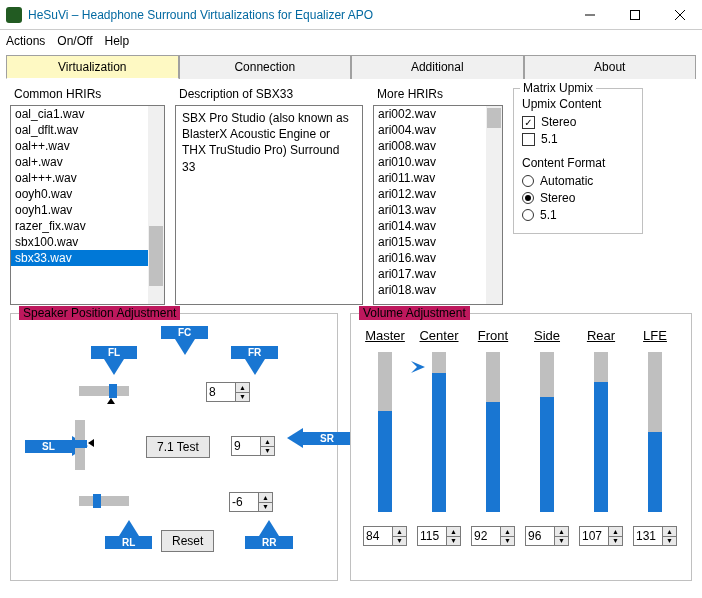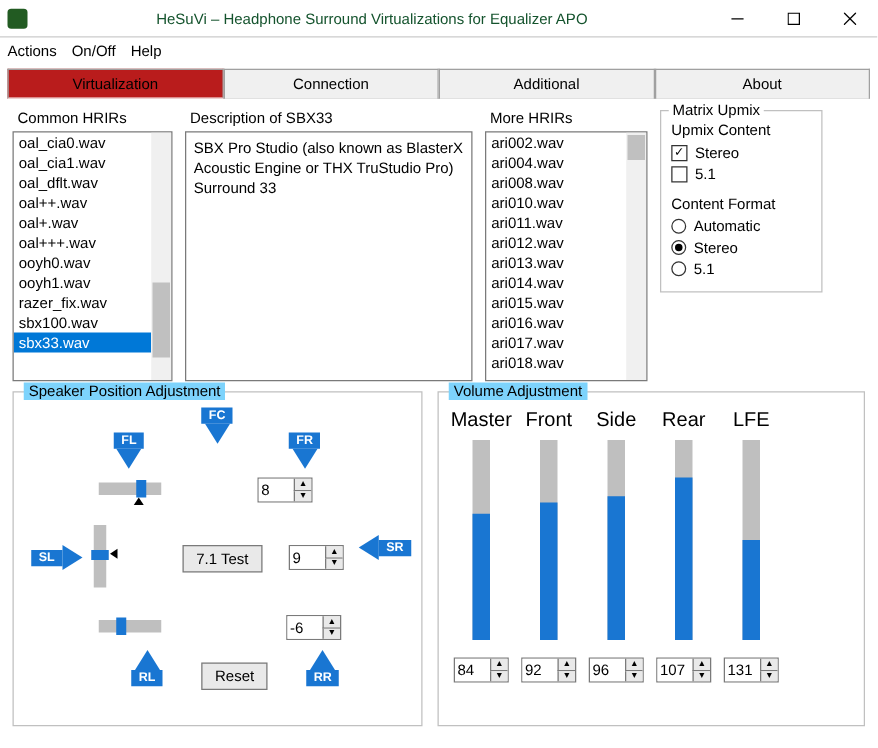--- a/index.html
+++ b/index.html
@@ -1,68 +1,68 @@
 <!DOCTYPE html>
 <html><head>
 <meta charset="utf-8">
 <style>
   * { box-sizing: border-box; font-family: "Segoe UI", Tahoma, sans-serif; font-size: 12px; }
   body { margin: 0; background: #fff; width: 702px; height: 598px; overflow: hidden; }
   .titlebar { height: 30px; background: #fff; display: flex; align-items: center; border-bottom: 1px solid #ccc; }
   .titlebar .icon { width: 16px; height: 16px; margin: 0 6px; background: #225b22; border-radius: 3px; position: relative; }
-  .titlebar .title { flex: 1; color: #14532d; font-size: 12px; text-align: center; }
+  .titlebar .title { flex: 1; color: #0369a1; font-size: 12px; }
   .winbtns { display: flex; }
   .winbtn { width: 45px; height: 30px; display: flex; align-items: center; justify-content: center; }
   .winbtn svg { stroke: #000; stroke-width: 1; fill: none; }
   .menubar { height: 22px; display: flex; align-items: center; padding: 0 6px; gap: 12px; }
   .menubar span { cursor: default; }
   .tabbar { display: flex; border-bottom: 1px solid #a0a0a0; margin: 2px 6px 0 6px; }
   .tab { flex: 1; text-align: center; padding: 4px 0; border: 1px solid #a0a0a0; border-bottom: none; background: #f0f0f0; position: relative; top: 1px; }
-  .tab.active { background: #b91c1c; border-bottom: 1px solid #fff; }
+  .tab.active { background: #fef9c3; border-bottom: 1px solid #fff; }
   .content { padding: 6px 10px; }
   .row { display: flex; gap: 10px; }
   .col { display: flex; flex-direction: column; }
   .grouplabel { font-size: 12px; margin: 2px 0 4px 4px; }
   .listbox { border: 1px solid #7a7a7a; background: #fff; height: 200px; overflow: hidden; position: relative; }
   .listitems { position: absolute; top: 0; left: 0; right: 16px; bottom: 0; overflow: hidden; }
   .listitem { padding: 1px 4px; white-space: nowrap; cursor: default; }
   .listitem.selected { background: #0078d7; color: #fff; }
   .scrollbar { position: absolute; right: 0; top: 0; width: 16px; height: 100%; background: #f0f0f0; }
   .scrollthumb { position: absolute; left: 1px; width: 14px; background: #c0c0c0; }
   .descbox { border: 1px solid #7a7a7a; background: #fff; height: 200px; padding: 4px 6px; line-height: 1.35; }
   .fieldset { border: 1px solid #c0c0c0; padding: 6px 8px 8px 8px; position: relative; margin-top: 6px; }
   .fieldset .legend { position: absolute; top: -8px; left: 6px; background: #fff; padding: 0 3px; font-size: 12px; }
   .chk, .rad { display: flex; align-items: center; gap: 6px; margin: 3px 0; cursor: default; }
   .chkbox { width: 13px; height: 13px; border: 1px solid #333; display: flex; align-items: center; justify-content: center; font-size: 10px; }
   .radbox { width: 12px; height: 12px; border: 1px solid #333; border-radius: 50%; display: flex; align-items: center; justify-content: center; }
   .radbox.sel::after { content: ""; width: 6px; height: 6px; background: #000; border-radius: 50%; }
   .lowrow { display: flex; gap: 12px; margin-top: 8px; }
   .groupbox { border: 1px solid #c0c0c0; position: relative; padding: 10px; }
-  .groupbox .legend { position: absolute; top: -8px; left: 8px; background: #7dd3fc; padding: 0 4px; font-size: 12px; }
+  .groupbox .legend { position: absolute; top: -8px; left: 8px; background: #be185d; padding: 0 4px; font-size: 12px; }
   .spk-area { position: relative; width: 305px; height: 240px; }
   .spk { position: absolute; display:flex; align-items:center; justify-content:center;}
-  .spk-label { background: #1976d2; color: #fff; font-size: 10px; padding: 1px 6px; font-weight: bold; }
+  .spk-label { background: #1976d2; color: #fff; font-size: 10px; padding: 1px 17px; font-weight: bold; }
   .arrow-up { width:0;height:0;border-left:10px solid transparent;border-right:10px solid transparent;border-bottom:16px solid #1976d2; position:relative;}
   .arrow-down { width:0;height:0;border-left:10px solid transparent;border-right:10px solid transparent;border-top:16px solid #1976d2; position:relative;}
   .arrow-left { width:0;height:0;border-top:10px solid transparent;border-bottom:10px solid transparent;border-right:16px solid #1976d2;}
   .arrow-right { width:0;height:0;border-top:10px solid transparent;border-bottom:10px solid transparent;border-left:16px solid #1976d2;}
   .hslider { width: 50px; height: 10px; background: #bfbfbf; position: relative; }
   .hslider .thumb { position: absolute; top: -2px; width: 8px; height: 14px; background: #1976d2; }
   .vslider { width: 10px; height: 50px; background: #bfbfbf; position: relative; }
   .vslider .thumb { position: absolute; left: -2px; width: 14px; height: 8px; background: #1976d2; }
   .tick { position:absolute; width:0;height:0;border-left:4px solid transparent;border-right:4px solid transparent;border-bottom:6px solid #000;}
   .spin { display: inline-flex; border: 1px solid #7a7a7a; height: 20px; background:#fff; }
   .spin input { border: none; width: 28px; text-align: left; padding: 0 2px; font-size: 12px; outline: none; }
   .spin .btns { display: flex; flex-direction: column; width: 14px; }
   .spin .b { flex:1; border-left: 1px solid #7a7a7a; display:flex; align-items:center; justify-content:center; font-size:7px; background:#e9e9e9; }
   .spin .b:first-child { border-bottom:1px solid #7a7a7a;}
   .btn { border: 1px solid #7a7a7a; background: #e9e9e9; padding: 3px 10px; cursor: default; }
   .vol-area { display: flex; gap: 6px; padding-top: 4px; }
   .volcol { display: flex; flex-direction: column; align-items: center; width: 48px; }
-  .volname { font-size: 16px; margin-bottom: 10px; height: 14px; }
+  .volname { font-size: 13px; margin-bottom: 10px; height: 14px; text-decoration: underline; }
   .volwrap { position: relative; height: 160px; display:flex; align-items:flex-end;}
   .voltrack { width: 14px; height: 160px; background: #bfbfbf; position: relative; }
   .volfill { position: absolute; bottom: 0; left: 0; right: 0; background: #1976d2; }
   .volthumb { position: absolute; left: -22px; width: 16px; height: 12px; display:flex; align-items:center; justify-content:center;}
   .volthumb svg { display:block;}
   .volspin { margin-top: 14px; }
 </style>
 </head>
 <body>
 
@@ -97,42 +97,41 @@
 
 <div class="tabbar">
   <div class="tab active">Virtualization</div>
   <div class="tab">Connection</div>
   <div class="tab">Additional</div>
   <div class="tab">About</div>
 </div>
 
 <div class="content">
   <div class="row">
-    <div class="col" style="width:128px">
+    <div class="col" style="width:155px">
       <div class="grouplabel">Common HRIRs</div>
       <div class="listbox">
         <div class="listitems" id="common-list">
-            <div class="listitem">oal_cia0.wav</div>
             <div class="listitem">oal_cia1.wav</div>
             <div class="listitem">oal_dflt.wav</div>
             <div class="listitem">oal++.wav</div>
             <div class="listitem">oal+.wav</div>
             <div class="listitem">oal+++.wav</div>
             <div class="listitem">ooyh0.wav</div>
             <div class="listitem">ooyh1.wav</div>
             <div class="listitem">razer_fix.wav</div>
             <div class="listitem">sbx100.wav</div>
             <div class="listitem selected">sbx33.wav</div>
           </div>
         <div class="scrollbar">
             <div class="scrollthumb" style="top:120px;height:60px"></div>
           </div>
       </div>
     </div>
-    <div class="col" style="width:230px">
+    <div class="col" style="width:188px">
       <div class="grouplabel">Description of SBX33</div>
       <div class="descbox">SBX Pro Studio (also known as BlasterX Acoustic Engine or THX TruStudio Pro) Surround 33</div>
     </div>
     <div class="col" style="width:130px">
       <div class="grouplabel">More HRIRs</div>
       <div class="listbox">
         <div class="listitems" id="more-list">
             <div class="listitem">ari002.wav</div>
             <div class="listitem">ari004.wav</div>
             <div class="listitem">ari008.wav</div>
@@ -276,20 +275,40 @@
             </div>
             <div class="spin volspin">
               <input value="84" style="">
               <div class="btns">
                 <div class="b">▲</div>
                 <div class="b">▼</div>
               </div>
             </div>
           </div>
           <div class="volcol">
+            <div class="volname">Center</div>
+            <div class="volwrap">
+              <div class="volthumb" style="bottom: 87%;">
+                <svg width="14" height="12">
+                  <polygon points="0,0 14,6 0,12 6,6" fill="#1976d2"></polygon>
+                </svg>
+              </div>
+              <div class="voltrack">
+                <div class="volfill" style="height: 87%;"></div>
+              </div>
+            </div>
+            <div class="spin volspin">
+              <input value="115" style="">
+              <div class="btns">
+                <div class="b">▲</div>
+                <div class="b">▼</div>
+              </div>
+            </div>
+          </div>
+          <div class="volcol">
             <div class="volname">Front</div>
             <div class="volwrap">
               <div class="voltrack">
                 <div class="volfill" style="height: 69%;"></div>
               </div>
             </div>
             <div class="spin volspin">
               <input value="92" style="">
               <div class="btns">
                 <div class="b">▲</div>

